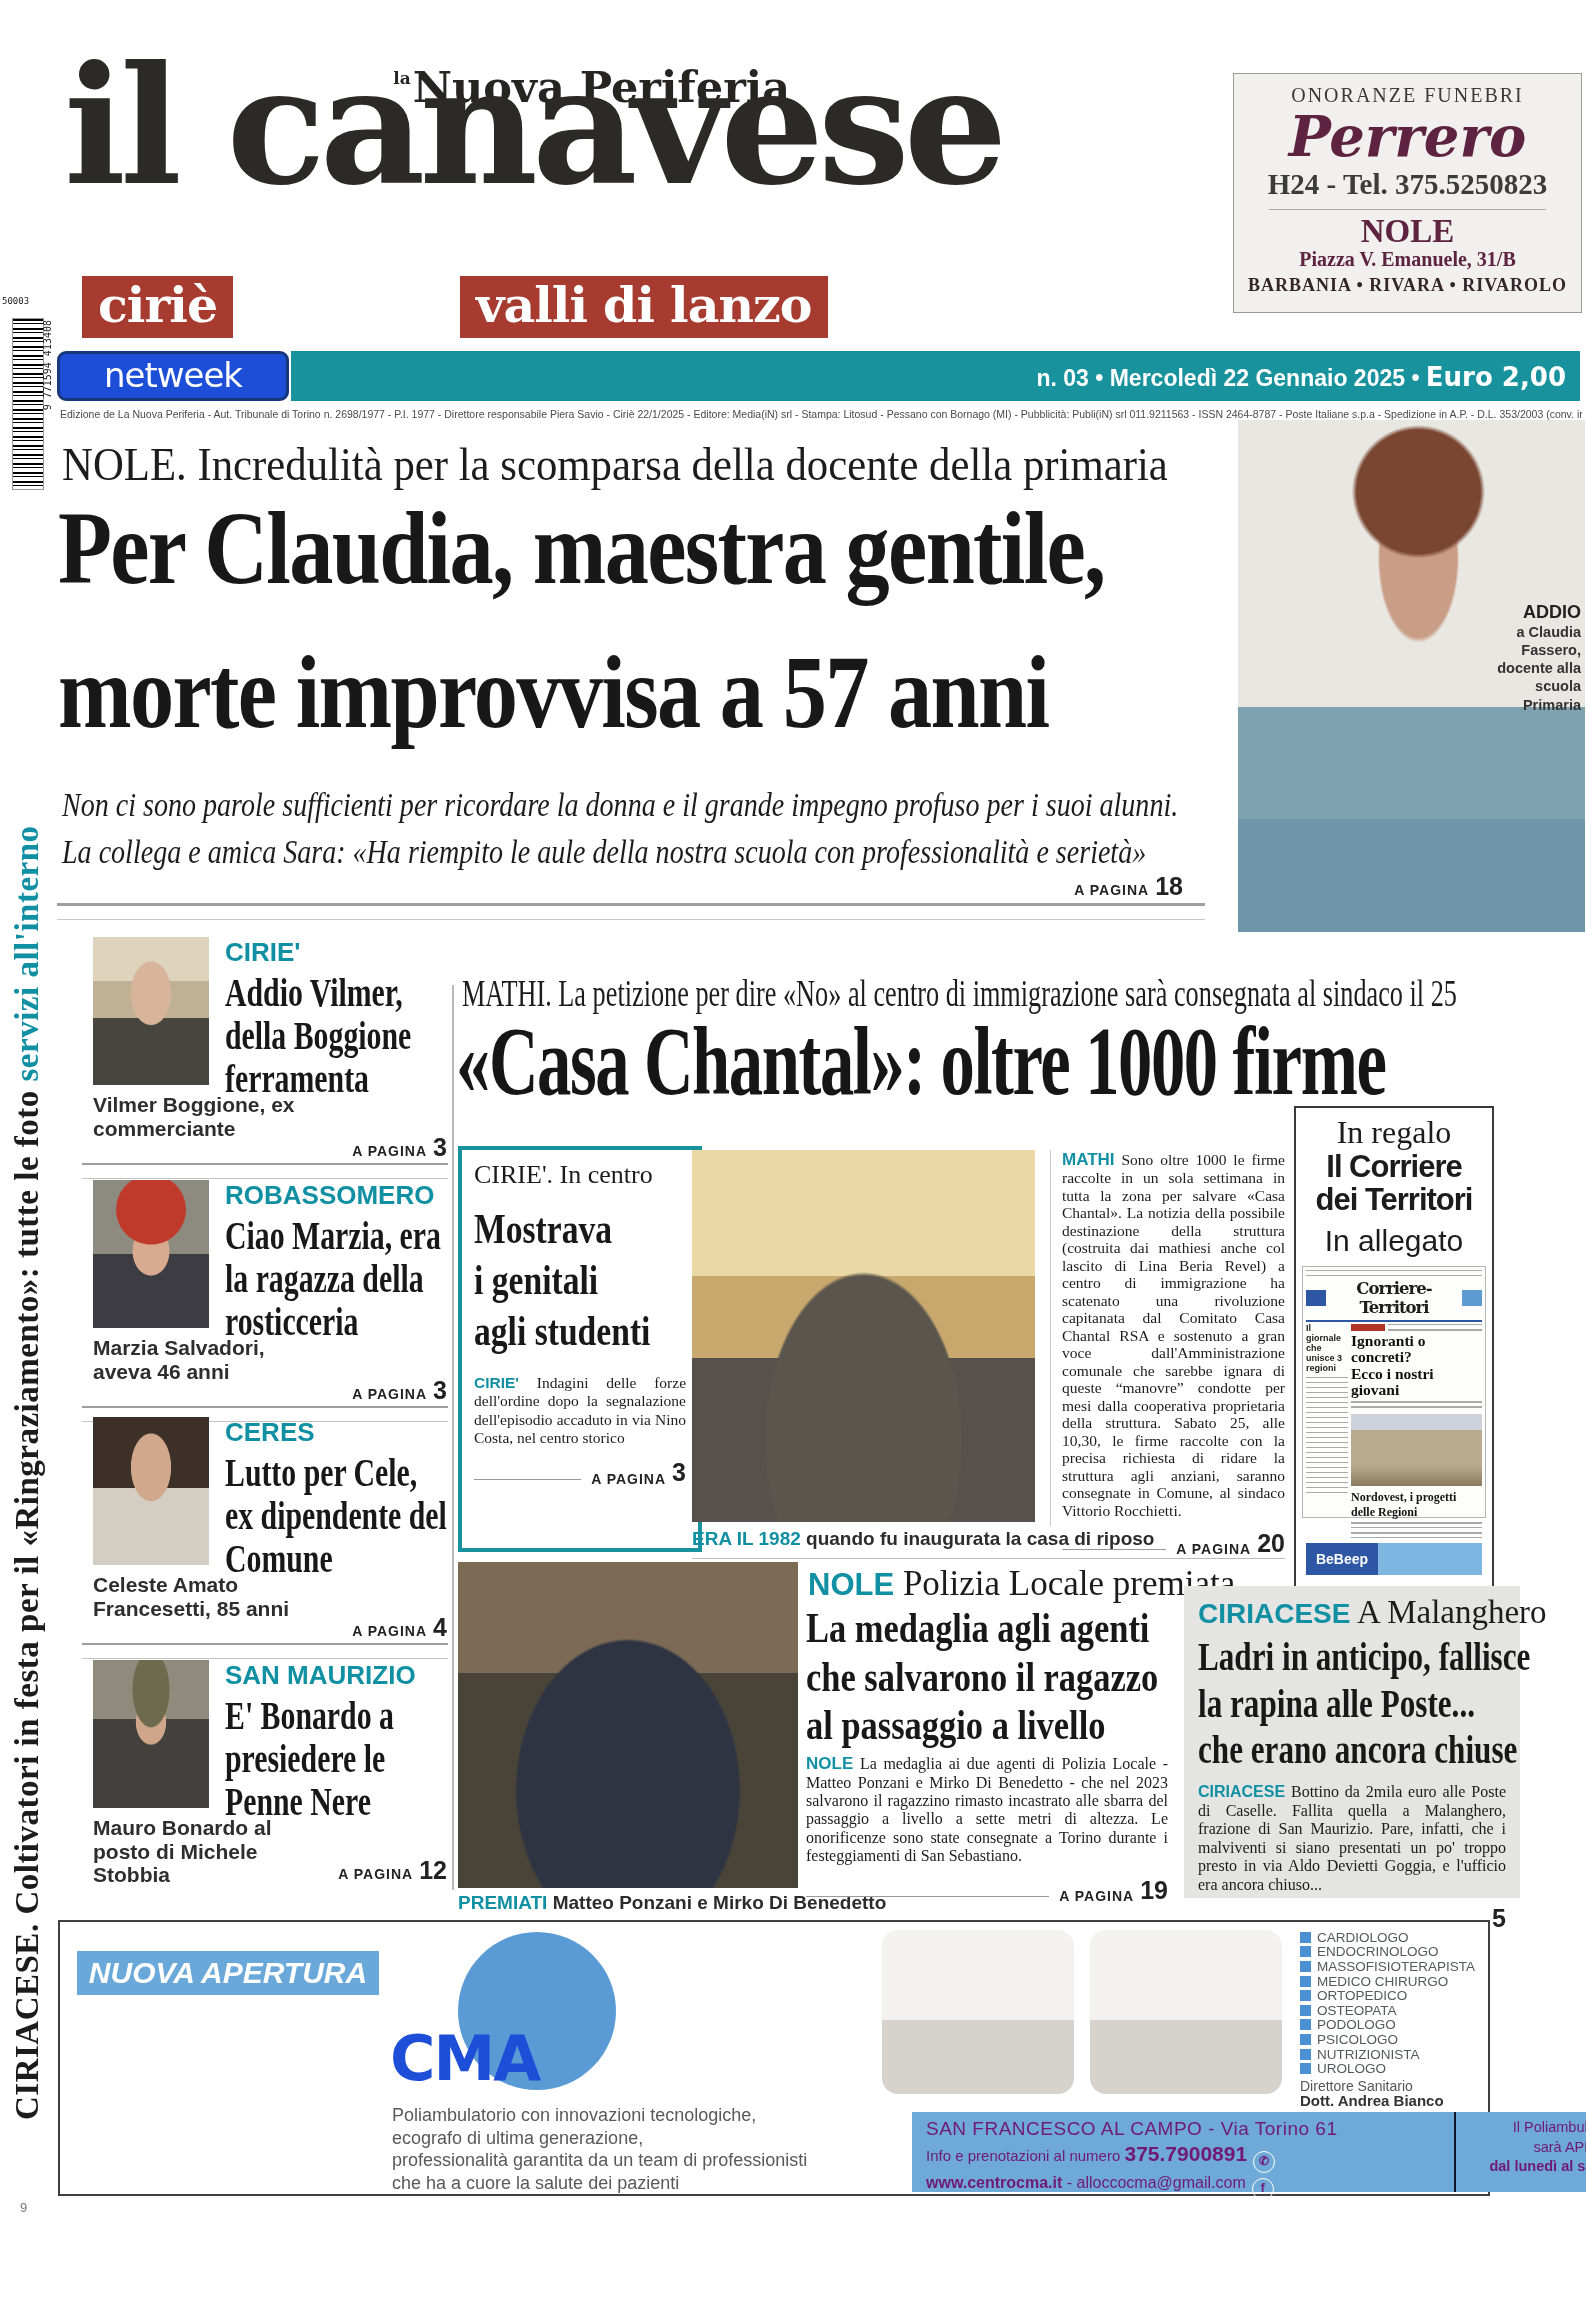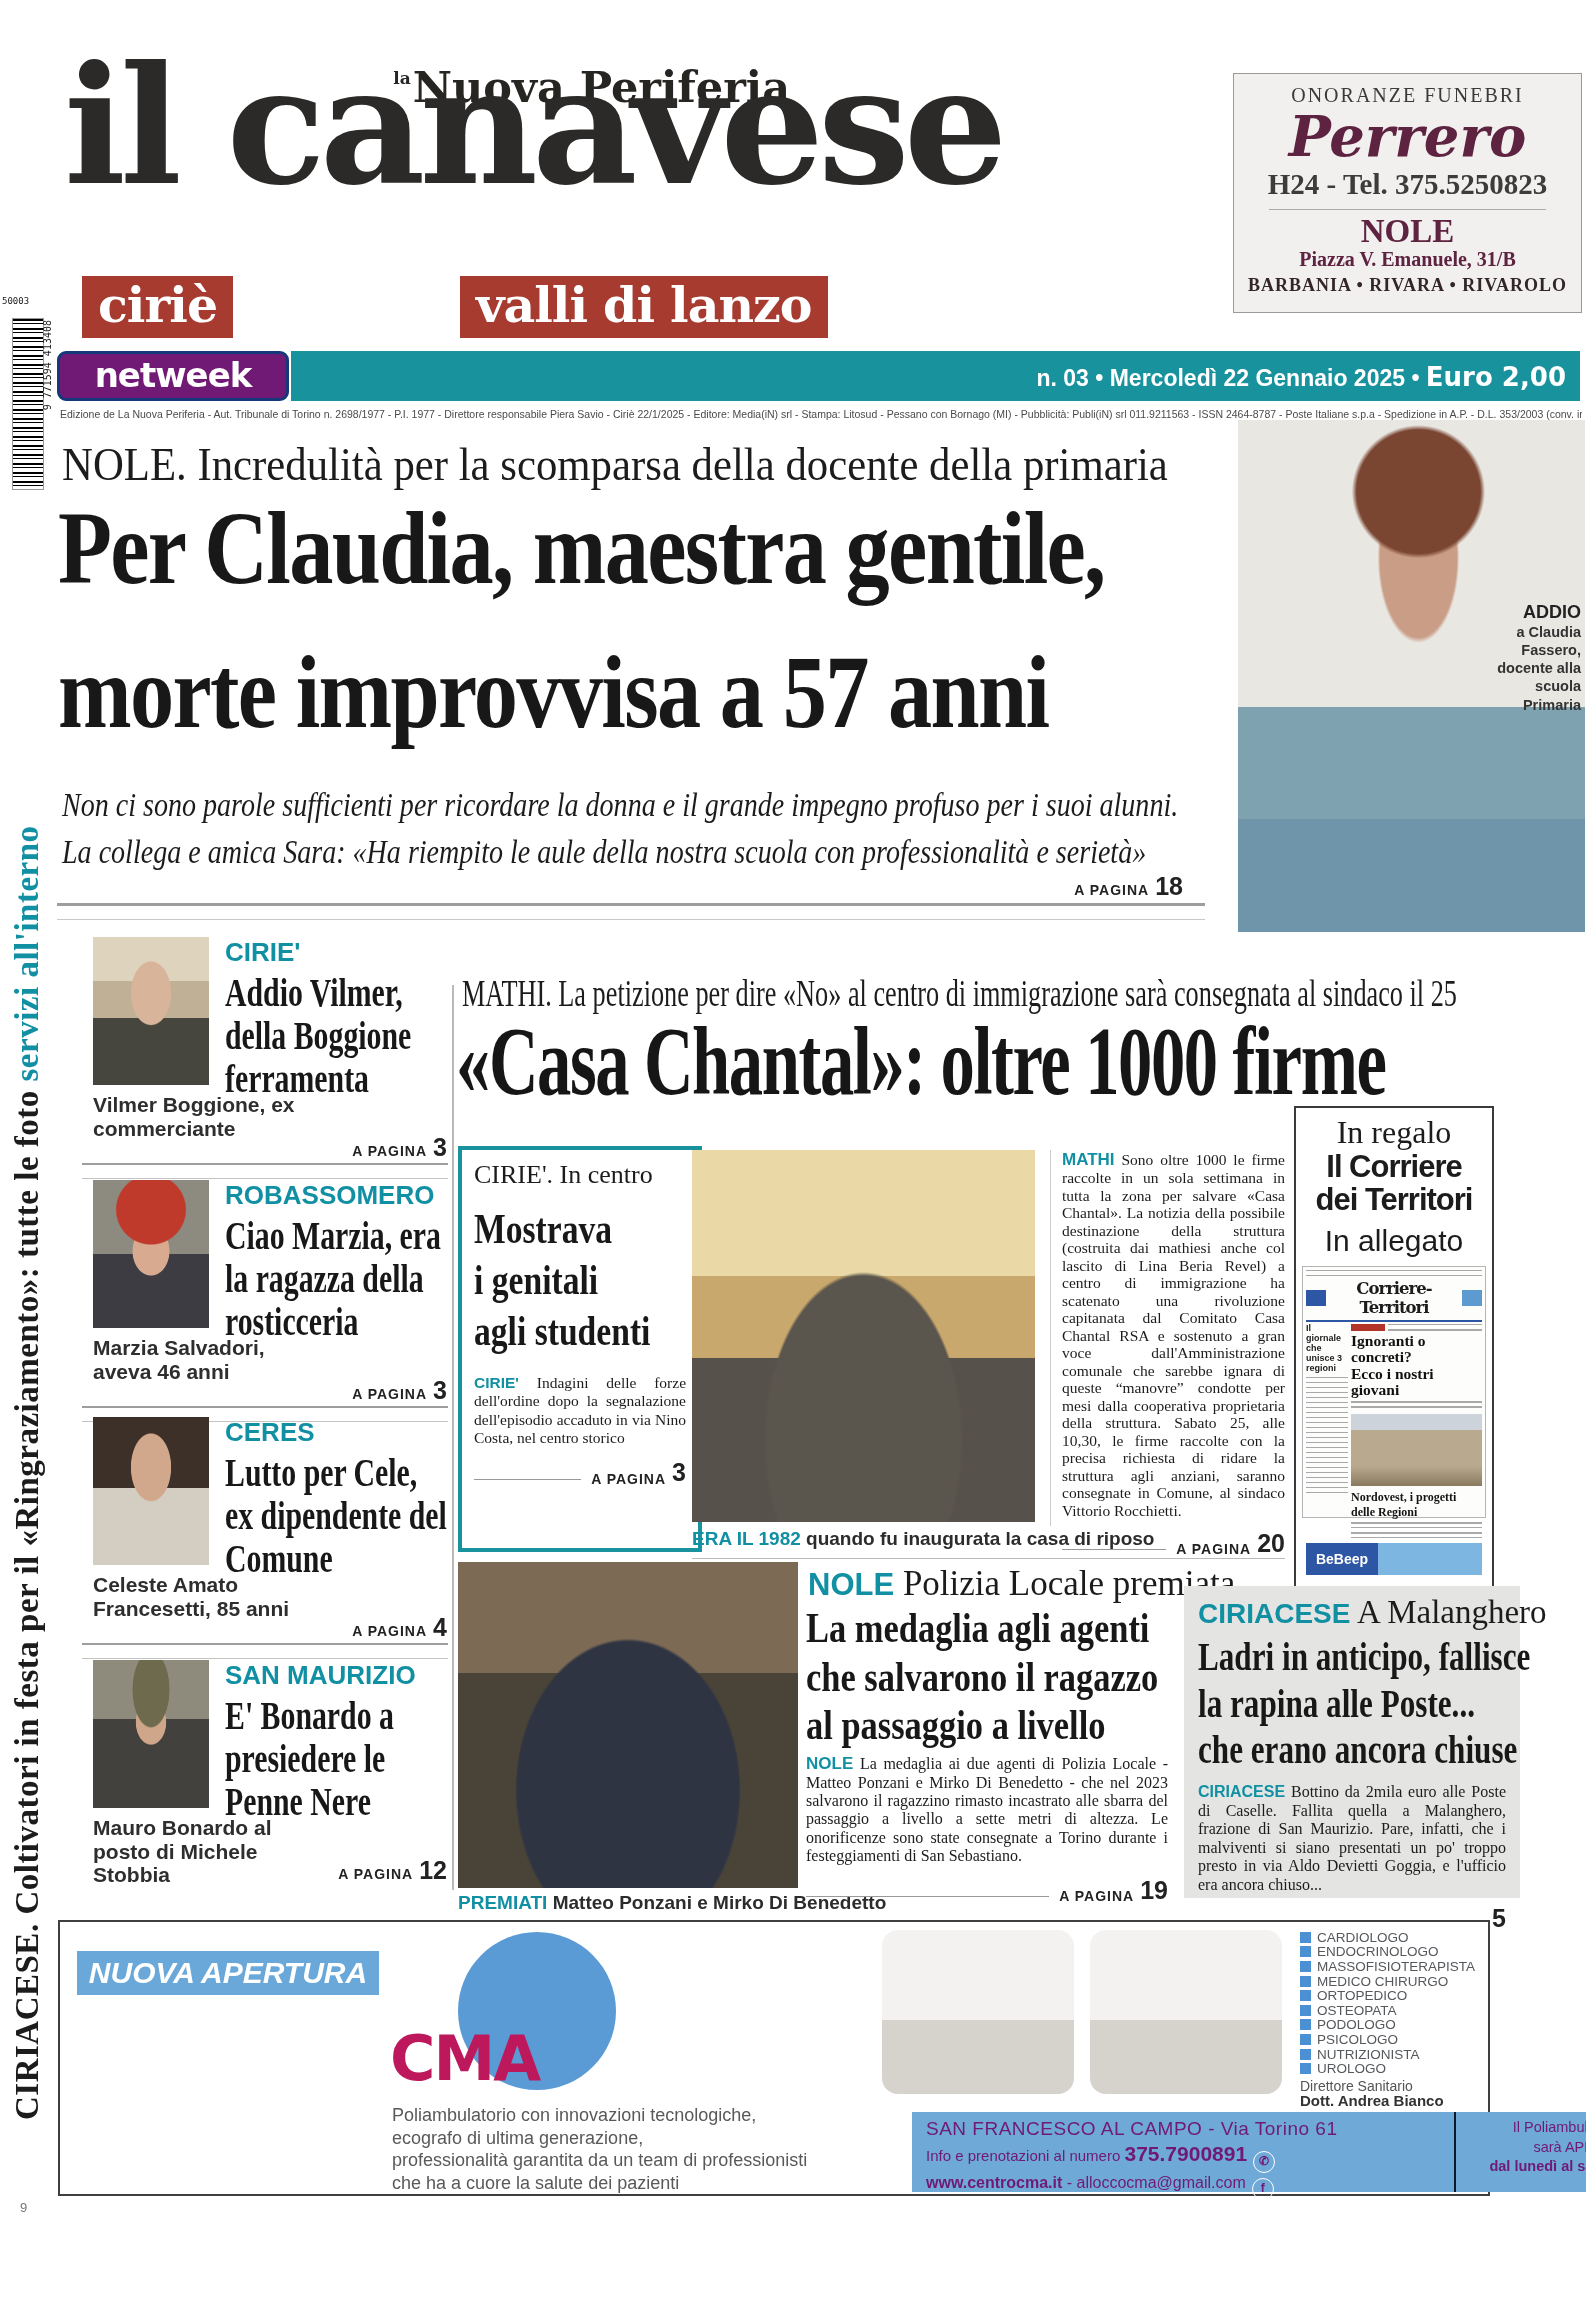--- a/index.html
+++ b/index.html
@@ -28,23 +28,23 @@
   .funeral{left:1233px;top:73px;width:347px;height:238px;background:#f1f0ee;border:1px solid #9a9a9a;
       text-align:center;}
   .fun-line1{margin-top:10px;font-size:20px;letter-spacing:2px;color:#3a3a3a;}
   .fun-brand{font-family:"DejaVu Serif",serif;font-style:italic;font-weight:bold;font-size:56px;
       color:#5e2340;line-height:1.05;}
   .fun-phone{font-size:29px;font-weight:bold;color:#3c3c3c;margin-top:2px;}
   .fun-hr{width:80%;border:none;border-top:1px solid #aaa;margin:8px auto 4px;}
   .fun-city{font-size:33px;font-weight:bold;color:#5e2340;line-height:1.05;}
   .fun-addr{font-size:20px;font-weight:bold;color:#5e2340;}
   .fun-towns{font-size:18px;font-weight:bold;color:#33262b;margin-top:4px;letter-spacing:1px;}
-  .netweek{left:57px;top:351px;width:232px;height:50px;background:#701a75;border:3px solid #16387a;
+  .netweek{left:57px;top:351px;width:232px;height:50px;background:#1d4ed8;border:3px solid #16387a;
       border-radius:9px;box-sizing:border-box;color:#fff;text-align:center;
-      font-family:"DejaVu Sans",sans-serif;font-weight:bold;font-size:34px;line-height:42px;letter-spacing:-1px;}
+      font-family:"DejaVu Sans",sans-serif;font-weight:normal;font-size:34px;line-height:42px;letter-spacing:-1px;}
   .tealbar{left:291px;top:351px;width:1289px;height:50px;background:#18939e;color:#fff;
       text-align:right;box-sizing:border-box;padding:11px 14px 0 0;font-weight:bold;}
   .tealbar .info{font-size:23px;}
   .tealbar .price{font-size:26px;font-family:"DejaVu Sans",sans-serif;}
   .imprint{left:60px;top:408px;width:1522px;font-size:10.5px;color:#4a4a4a;white-space:nowrap;overflow:hidden;font-family:"Liberation Sans",sans-serif;}
   
   .lead-kicker{left:62px;top:438px;font-size:46px;transform:scaleX(.93);transform-origin:0 0;white-space:nowrap;}
   .lead-h{left:58px;font-weight:bold;font-size:104px;letter-spacing:-2px;white-space:nowrap;
       transform:scaleX(.85);transform-origin:0 0;line-height:1;color:#181818;}
   .lead-h1{top:496px;} .lead-h2{top:640px;}
@@ -157,21 +157,21 @@
   
   .cma{left:58px;top:1920px;width:1432px;height:276px;border:2px solid #3f3f3f;box-sizing:border-box;background:#fff;}
   .cma-photo{position:absolute;left:3px;top:3px;width:340px;height:266px;
       background:radial-gradient(ellipse at 22% 55%,#caa astray 0, rgba(0,0,0,0) 0),
       linear-gradient(180deg,#f0efed 0 30%,#ddd9d4 30% 60%,#b9b4ae 60% 100%);}
   .cma-banner{position:absolute;left:14px;top:26px;width:302px;height:44px;background:#69a8d8;color:#fff;
       font-family:"Liberation Sans",sans-serif;font-style:italic;font-weight:bold;font-size:30px;
       text-align:center;line-height:44px;}
   .cma-circle{position:absolute;left:398px;top:10px;width:158px;height:158px;border-radius:50%;background:#5b9bd5;}
   .cma-letters{position:absolute;left:330px;top:100px;font-family:"DejaVu Sans",sans-serif;font-weight:bold;
-      font-size:62px;letter-spacing:-2px;color:#be185d;}
+      font-size:62px;letter-spacing:-2px;color:#1d4ed8;}
   .cma-name{position:absolute;left:578px;top:16px;font-family:"Liberation Sans",sans-serif;font-weight:bold;
       font-size:40px;letter-spacing:7px;line-height:1.28;color:#848b92;}
   .cma-name div::first-letter{color:#5b9bd5;}
   .cma-desc{position:absolute;left:332px;top:182px;width:500px;font-family:"Liberation Sans",sans-serif;
       font-size:18px;line-height:1.25;color:#595959;}
   .cma-ph2{position:absolute;top:8px;width:192px;height:164px;border-radius:16px;
       background:linear-gradient(180deg,#f3f2f0 0 55%,#d6d2cc 55% 100%);}
   .specs{position:absolute;left:1240px;top:8px;font-family:"Liberation Sans",sans-serif;font-size:13.5px;color:#55585c;}
   .specs .it{display:flex;align-items:center;height:14.6px;}
   .specs .sq{width:11px;height:11px;background:#4a90d2;margin-right:6px;flex:none;}

